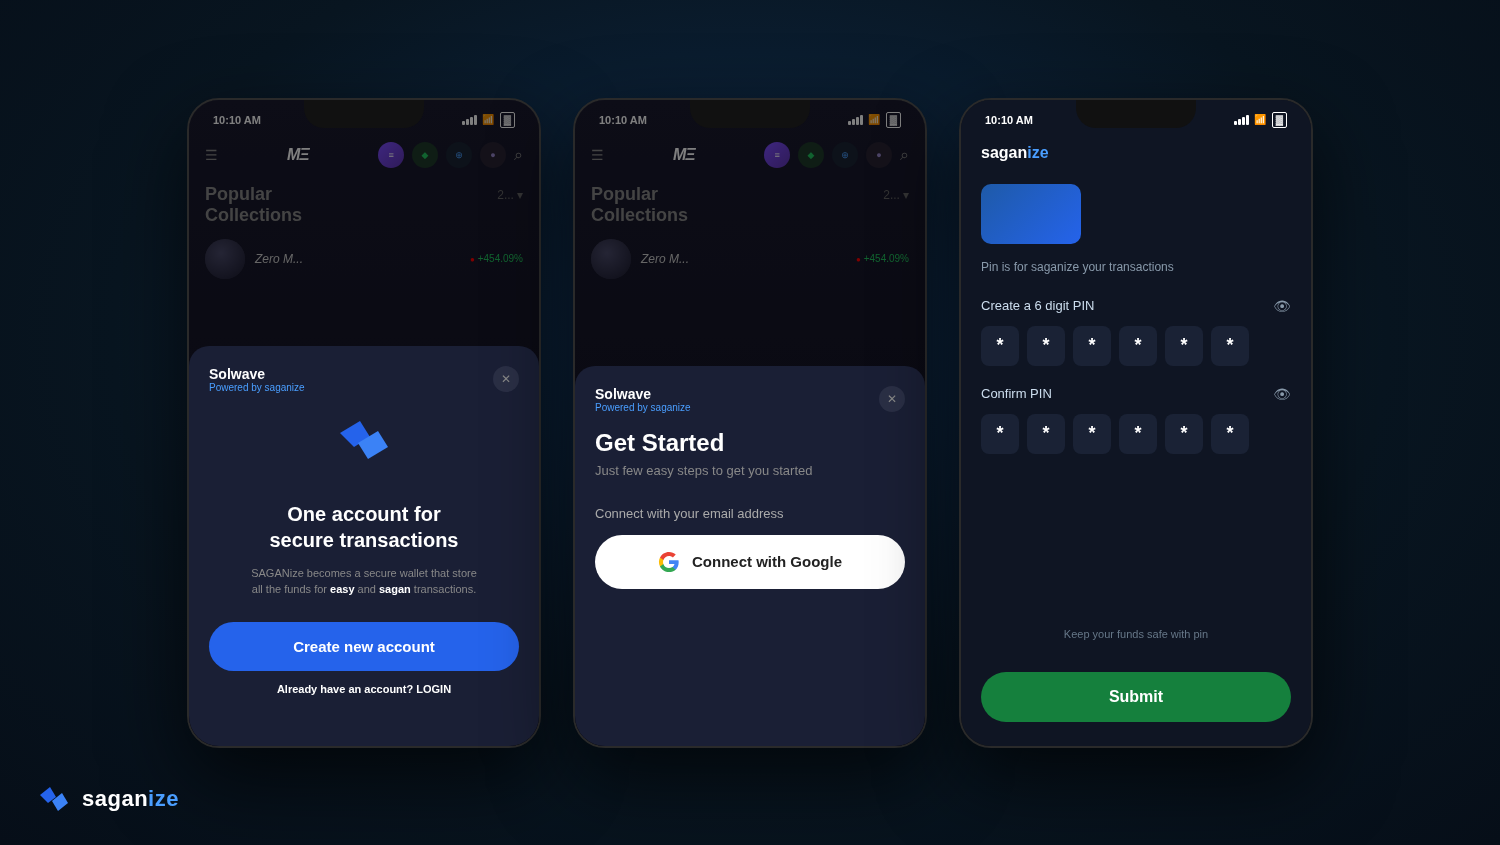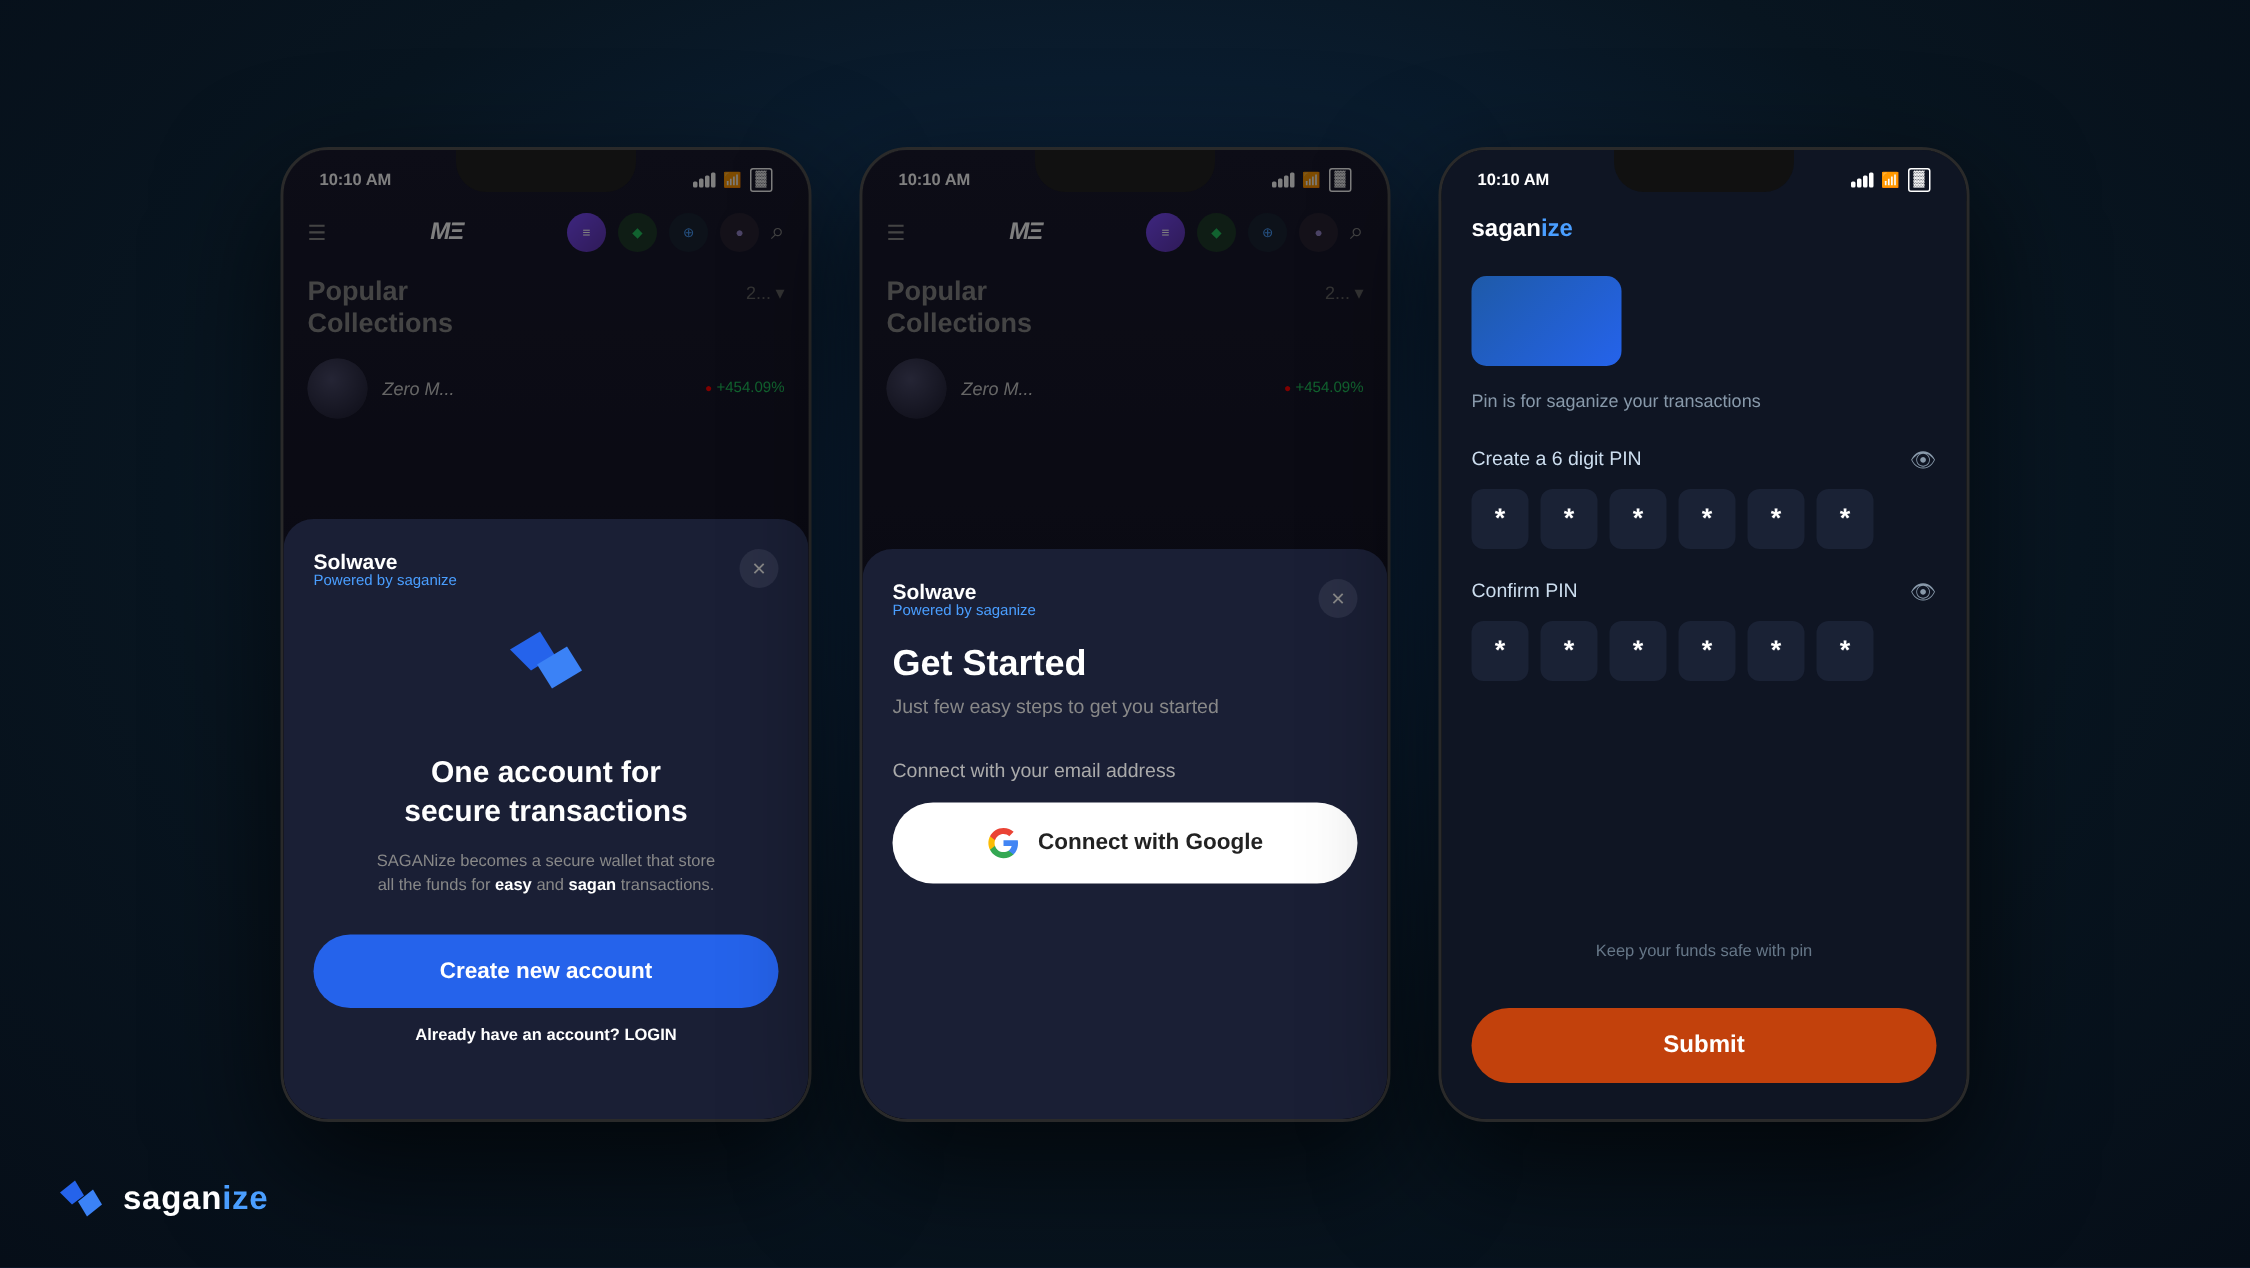--- a/index.html
+++ b/index.html
@@ -450,21 +450,21 @@
       font-size: 11px;
       text-align: center;
       padding: 0 20px;
       margin-top: auto;
       margin-bottom: 32px;
     }
 
     .pin-submit-btn {
       margin: 0 20px 24px;
       padding: 16px;
-      background: #c2410c;
+      background: #15803d;
       color: #ffffff;
       font-size: 16px;
       font-weight: 700;
       border: none;
       border-radius: 50px;
       cursor: pointer;
       text-align: center;
     }
 
     .eye-icon {

